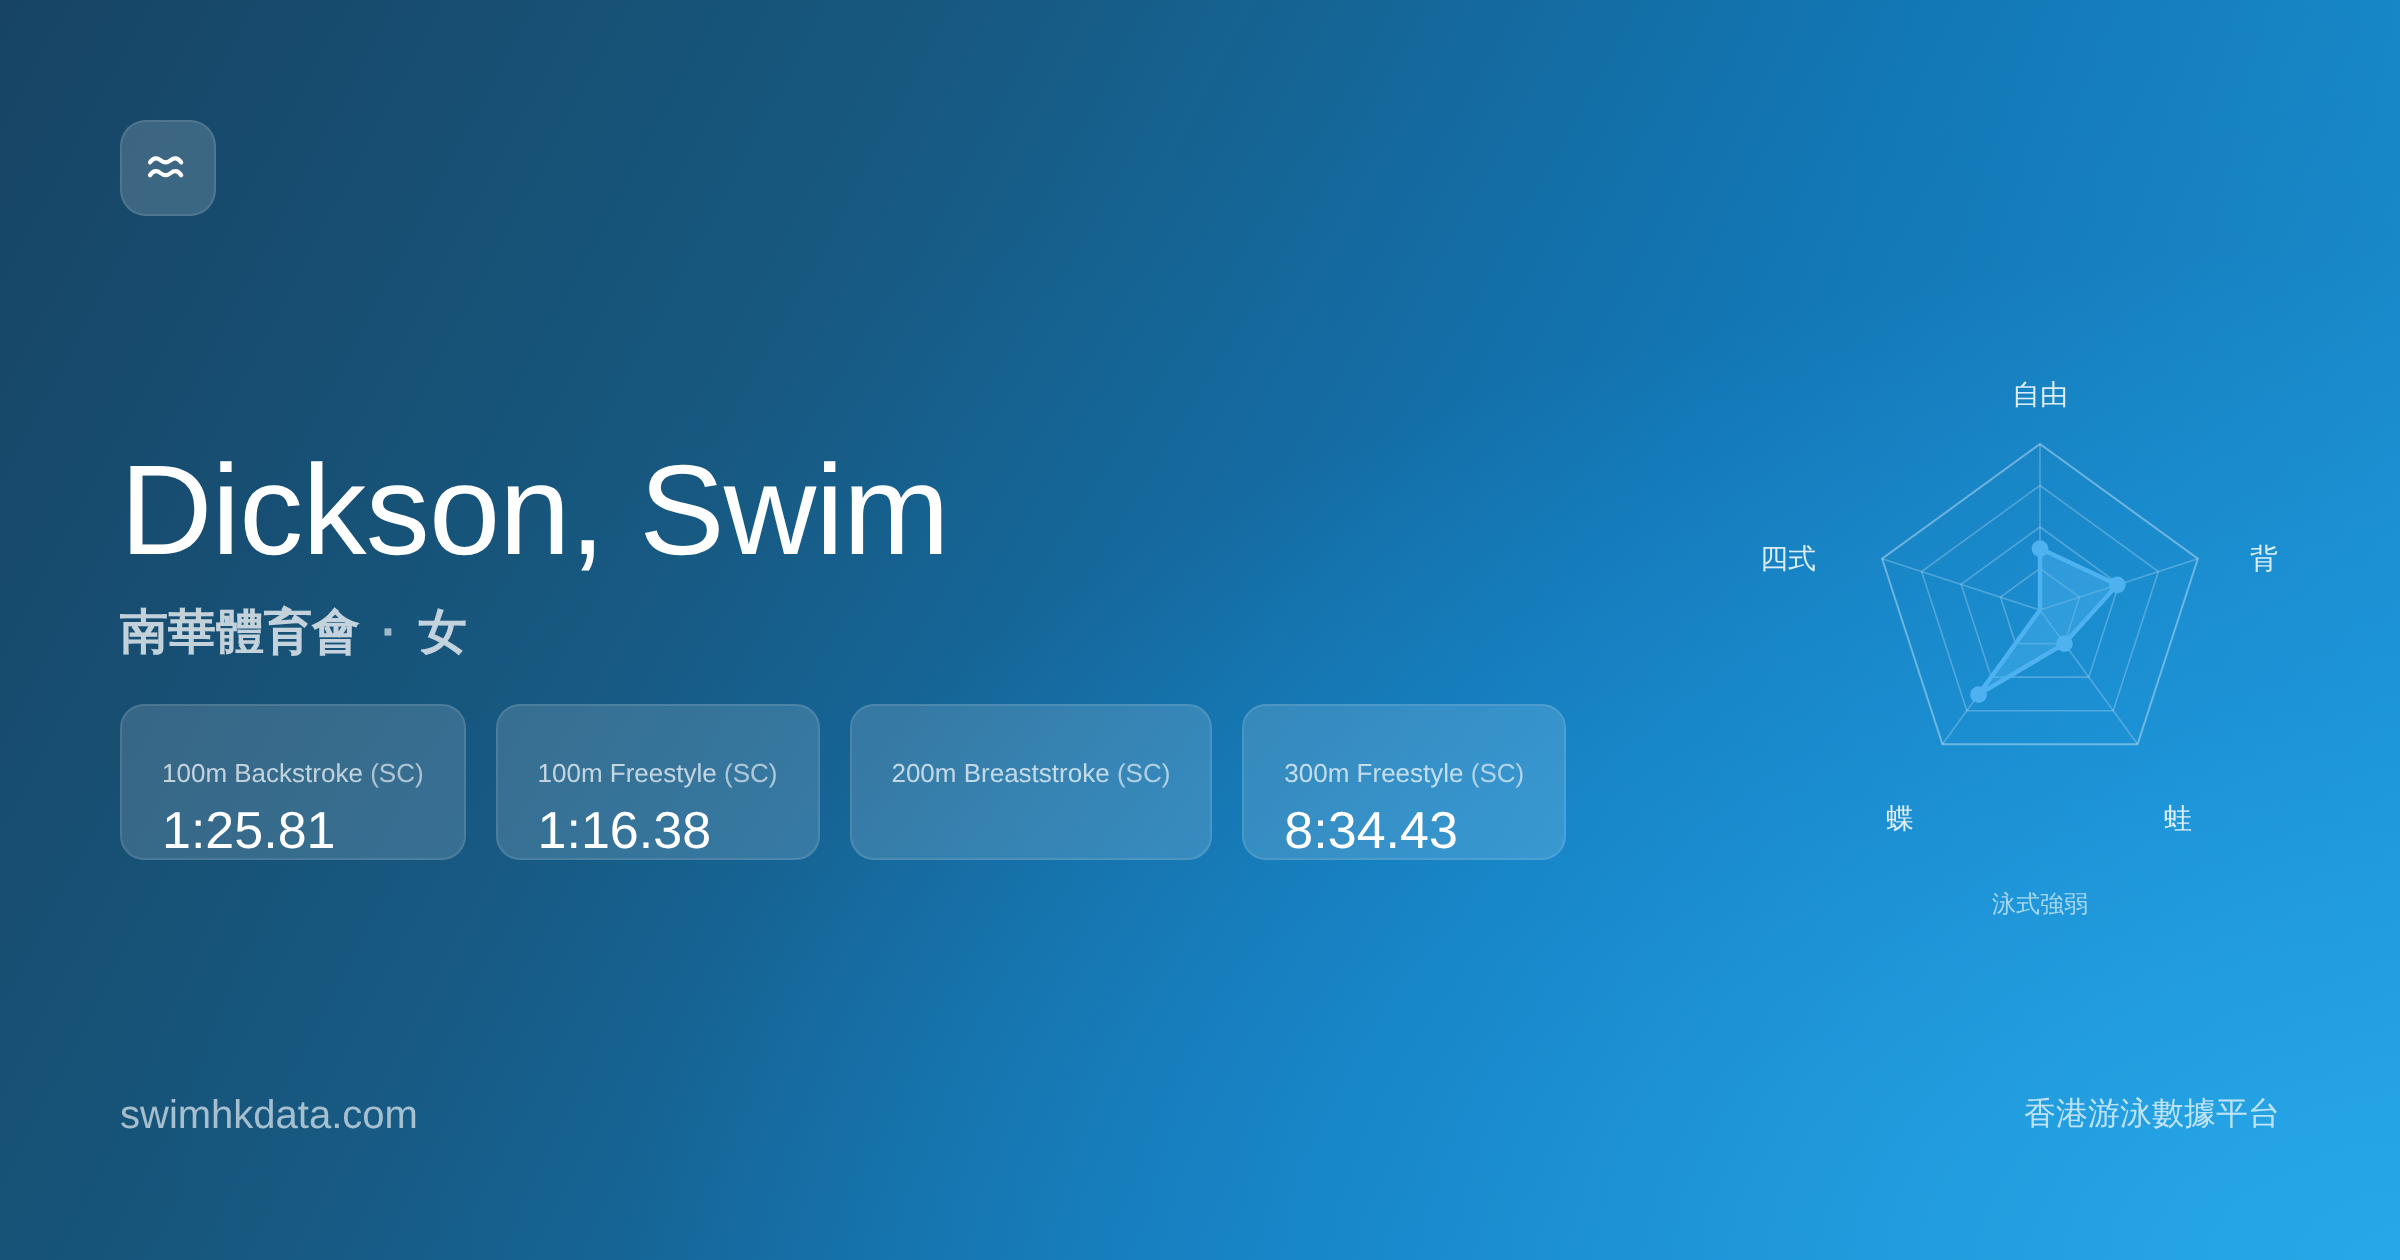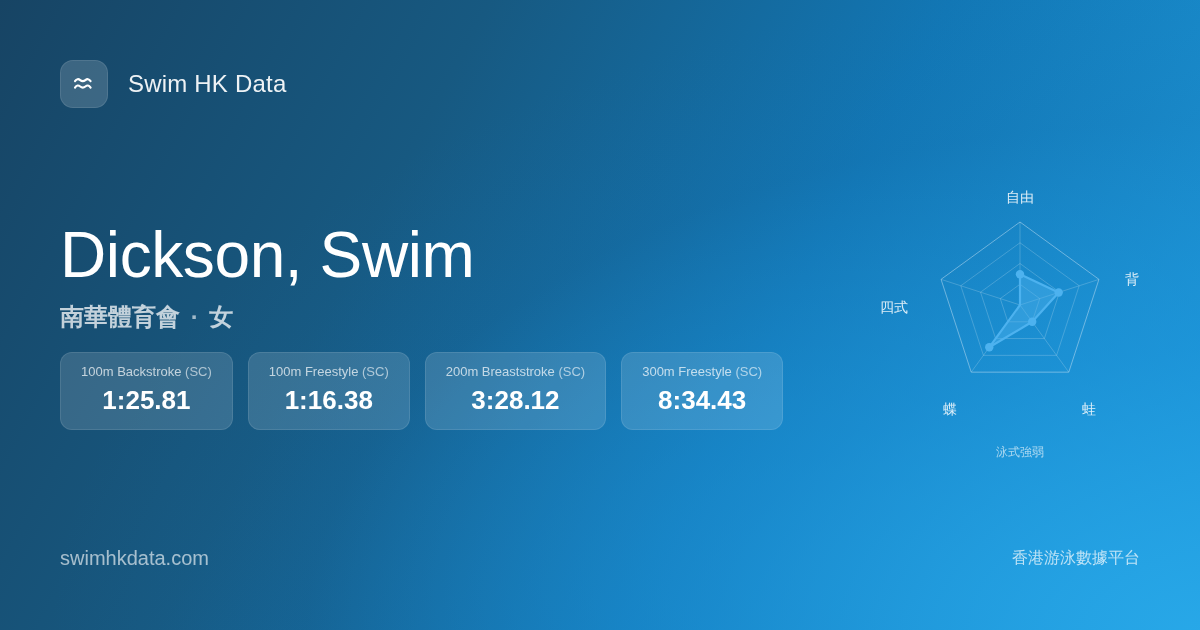--- a/index.html
+++ b/index.html
@@ -48,53 +48,53 @@
   }
   .meta-dot { padding:0 4px; color:rgba(255,255,255,0.60); }
 
   
   .stats {
     position:absolute; left:60px; top:352px;
     display:flex; gap:15px;
   }
   .stat-card {
     height:78px; border-radius:12px;
-    padding:11px 20px 0 20px;
+    padding:26px 20px 0 20px;
     background:rgba(255,255,255,0.14);
     border:1px solid rgba(255,255,255,0.10);
   }
   .stat-label {
     font-size:13px; line-height:16px;
     color:rgba(255,255,255,0.70);
     white-space:nowrap;
   }
   .stat-label .sc { color:rgba(255,255,255,0.60); }
   .stat-value {
     margin-top:4px;
-    font-size:26px; line-height:32px; font-weight:700;
-    color:#ffffff; white-space:nowrap;text-align:center;
+    font-size:26px; line-height:32px; font-weight:400;
+    color:#ffffff; white-space:nowrap;
   }
 
   
   .radar-wrap {
     position:absolute; left:880px; top:170px;
     width:290px; height:300px;
   }
   .radar-wrap svg { display:block; }
   .radar-axis-label {
     position:absolute;
     font-size:14px; line-height:18px;
     color:rgba(255,255,255,0.85);
     white-space:nowrap;
   }
   .lbl-free  { left:1020px; top:188px; transform:translateX(-50%); }
   .lbl-back  { left:1125px; top:270px; }
   .lbl-breast{ left:1089px; top:400px; transform:translateX(-50%); }
   .lbl-fly   { left:950px;  top:400px; transform:translateX(-50%); }
-  .lbl-im    { left:908px;  top:270px; transform:translateX(-100%);margin-top:28px; }
+  .lbl-im    { left:908px;  top:270px; transform:translateX(-100%); }
   .radar-caption {
     position:absolute; left:1020px; top:444px;
     transform:translateX(-50%);
     font-size:12px; line-height:16px;
     color:rgba(255,255,255,0.62);
     white-space:nowrap;
   }
 
   
   .footer-left {
@@ -113,21 +113,20 @@
 
 <div id="card">
 
   <div class="brand">
     <div class="logo-box">
       <svg width="26" height="26" viewBox="0 0 26 26">
         <path d="M4 10.2c1.7-2.5 3.5-2.5 5.2-1.1 1.7 1.4 3.5 1.4 5.2 0 1.7-1.4 3.5-1.4 5.2 1.1" fill="none" stroke="#ffffff" stroke-width="2.1" stroke-linecap="round"></path>
         <path d="M4 16.6c1.7-2.5 3.5-2.5 5.2-1.1 1.7 1.4 3.5 1.4 5.2 0 1.7-1.4 3.5-1.4 5.2 1.1" fill="none" stroke="#ffffff" stroke-width="2.1" stroke-linecap="round"></path>
       </svg>
     </div>
-    <div class="brand-name">Swim HK Data</div>
   </div>
 
   <div class="hero">
     <div class="swimmer-name">Dickson, Swim</div>
     <div class="swimmer-meta">
       <span>南華體育會</span>
       <span class="meta-dot">·</span>
       <span>女</span>
     </div>
   </div>
@@ -145,21 +144,20 @@
         <span>100m Freestyle</span>
         <span class="sc">(SC)</span>
       </div>
       <div class="stat-value">1:16.38</div>
     </div>
     <div class="stat-card">
       <div class="stat-label">
         <span>200m Breaststroke</span>
         <span class="sc">(SC)</span>
       </div>
-      <div class="stat-value">3:28.12</div>
     </div>
     <div class="stat-card">
       <div class="stat-label">
         <span>300m Freestyle</span>
         <span class="sc">(SC)</span>
       </div>
       <div class="stat-value">8:34.43</div>
     </div>
   </div>
 

